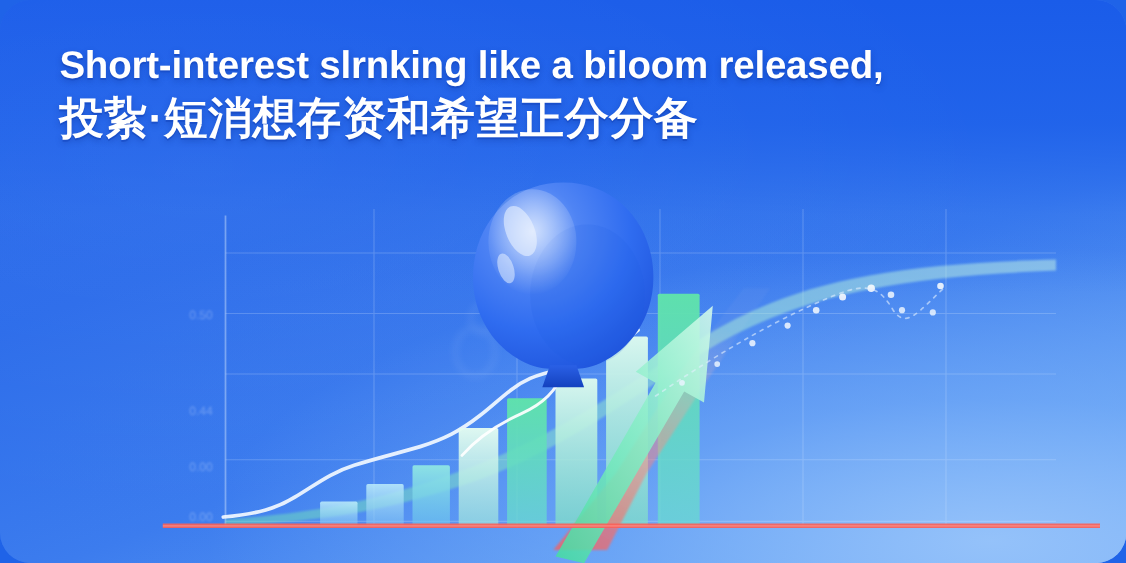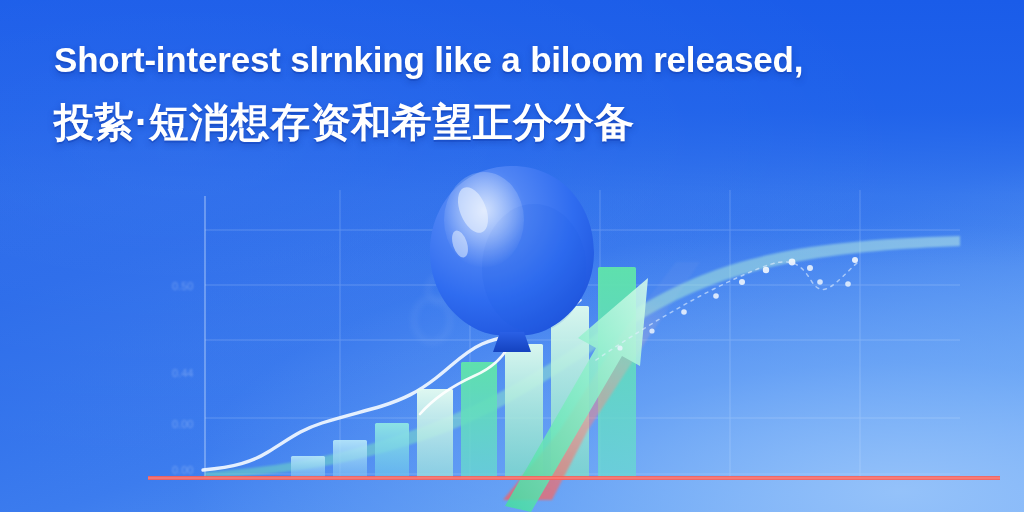--- a/index.html
+++ b/index.html
@@ -8,20 +8,21 @@
     padding: 0;
     background: #1f63e8;
   }
   #stage {
     position: relative;
     width: 1024px;
     height: 512px;
     overflow: hidden;
     font-family: "Liberation Sans", "DejaVu Sans", sans-serif;
     background: #2a6bea;
+    border-radius: 28px;
   }
 
   
   .bg-base {
     position: absolute;
     inset: 0;
     background:
       radial-gradient(120% 90% at 88% 96%, rgba(150,195,250,0.95) 0%, rgba(120,175,248,0.55) 28%, rgba(60,125,240,0.08) 58%, rgba(40,105,235,0) 74%),
       linear-gradient(160deg, #2263e9 0%, #2a6bea 34%, #3c7cee 60%, #63a0f4 85%, #86b7f8 100%);
   }
@@ -55,21 +56,21 @@
       0 3px 6px rgba(15,55,160,0.45);
     white-space: nowrap;
   }
   .headline .line1 {
     font-size: 35px;
     line-height: 44px;
   }
   .headline .line2 {
     font-size: 40px;
     line-height: 50px;
-    margin-top: 15px;
+    margin-top: 1px;
     letter-spacing: 0.5px;
   }
 
   
   .chart-layer {
     position: absolute;
     inset: 0;
     z-index: 10;
   }
 

